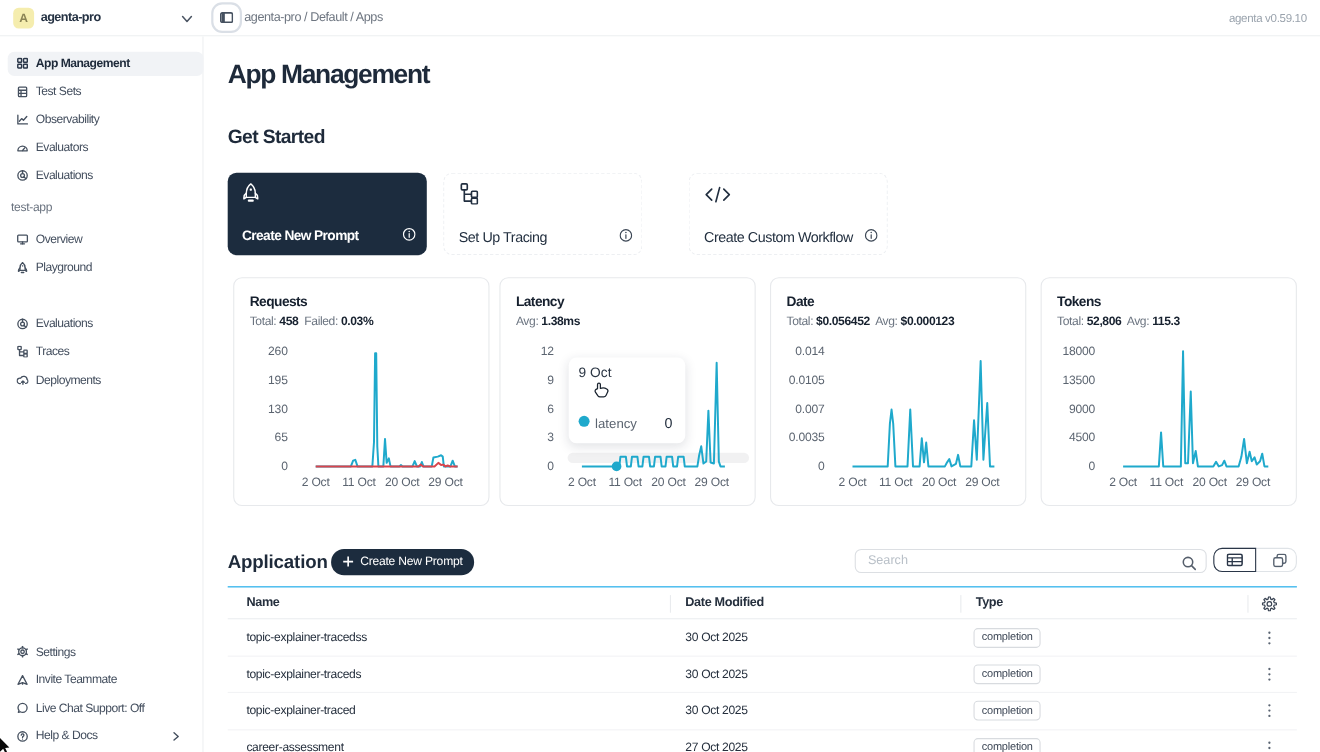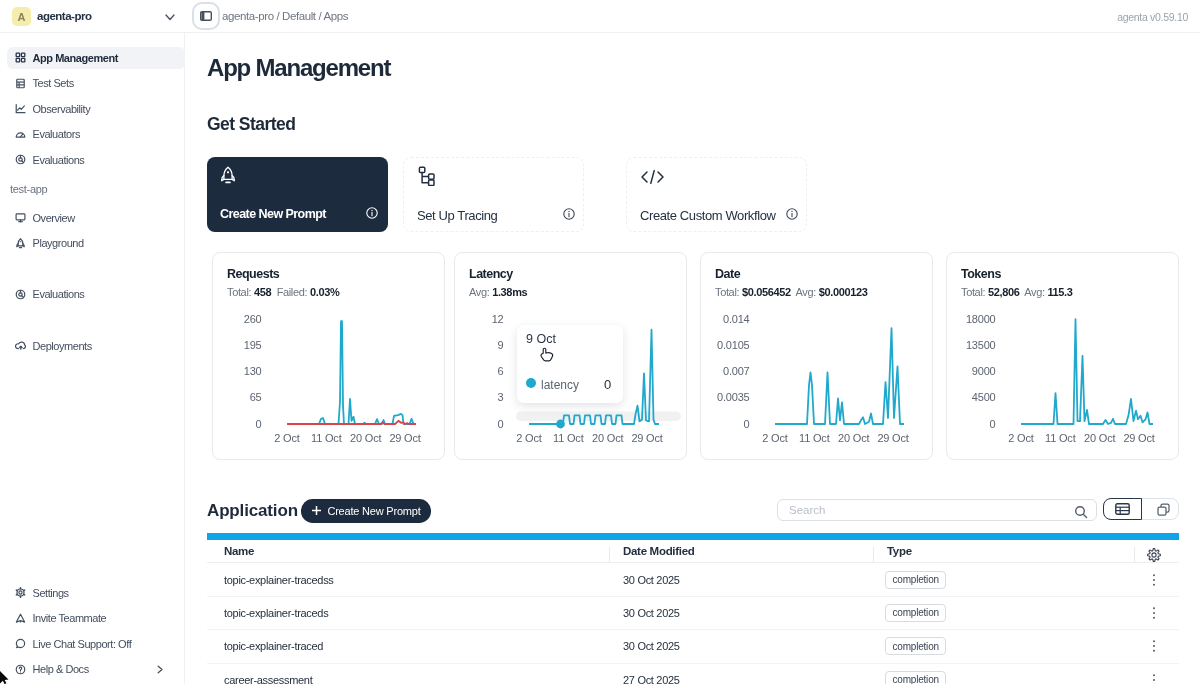--- a/index.html
+++ b/index.html
@@ -39,21 +39,21 @@
 
 .apph { position:absolute; left:207px; top:501px; font-size:17px; font-weight:bold; color:#1e2a3a; letter-spacing:-0.15px;text-align:center; }
 .newbtn { position:absolute; left:301px; top:499px; width:130px; height:23.5px; border-radius:11.75px; background:#1c2c3e; color:#fff; font-size:11px; letter-spacing:-0.2px; display:flex; align-items:center; justify-content:center; gap:5px; }
 .search { position:absolute; left:777px; top:499px; width:320px; height:22px; border:1px solid #dcdfe3; border-radius:6px; background:#fff; }
 .search span { position:absolute; left:11px; top:4px; font-size:11.5px; color:#b9c0c8; }
 .search svg { position:absolute; right:8px; top:4.5px; }
 .segment { position:absolute; left:1103px; top:497.5px; width:76px; height:22.5px; border:1px solid #dfe3e7; border-radius:8px; background:#fff; }
 .seg-l { position:absolute; left:-1px; top:-1px; width:39px; height:22.5px; border:1.4px solid #2a3648; border-radius:8px 0 0 8px; background:#fff; display:flex; align-items:center; justify-content:center; }
 .seg-r { position:absolute; right:8px; top:4.5px; }
 
-.thead { position:absolute; left:207px; top:533px; width:972px; height:30px; border-top:7px solid #0ea5e9; border-bottom:1px solid #eceef0; font-size:11.5px; font-weight:bold; color:#252f3d; letter-spacing:-0.3px; }
+.thead { position:absolute; left:207px; top:533px; width:972px; height:30px; border-top:1px solid #0ea5e9; border-bottom:1px solid #eceef0; font-size:11.5px; font-weight:bold; color:#252f3d; letter-spacing:-0.3px; }
 .trow { position:absolute; left:207px; width:972px; height:33.4px; border-bottom:1px solid #f2f3f5; font-size:11px; color:#252f3d; letter-spacing:-0.3px; }
 .cell { position:absolute; top:50%; transform:translateY(-50%); white-space:nowrap; }
 .vsep { position:absolute; top:7px; width:1px; height:16px; background:#e9ebee; }
 .pill { position:absolute; left:678px; top:50%; transform:translateY(-50%); border:1px solid #d8dbdf; border-radius:4px; font-size:10px; color:#3b4554; padding:2.5px 6.5px; background:#fff; letter-spacing:-0.2px; }
 .dots { position:absolute; left:945px; top:50%; transform:translateY(-50%); }
 </style>
 </head>
 <body>
 
 <div class="topbar">
@@ -111,20 +111,26 @@
         <path d="M11.5,8.2 C12.7,9 13.4,10.3 13.4,11.8 L13.4,12.6 L11.5,11.4"></path>
         <line x1="6.5" y1="14" x2="9.5" y2="14" stroke-width="2"></line>
         <rect x="7.2" y="4.6" width="1.7" height="1.7" rx="0.4" fill="#45505f" stroke="none"></rect>
       </svg>Playground</div>
   <div class="sitem" style="top:250px;"><svg width="11" height="11" viewBox="0 0 16 16" fill="none" stroke="#45505f" stroke-width="1.75" stroke-linecap="round">
         <circle cx="8" cy="8" r="6.2"></circle>
         <circle cx="8" cy="8" r="2.5"></circle>
         <line x1="8" y1="1.8" x2="8" y2="5.5"></line>
         <line x1="12.4" y1="12.4" x2="9.8" y2="9.8"></line>
       </svg>Evaluations</div>
+  <div class="sitem" style="top:275.5px;"><svg width="11" height="11" viewBox="0 0 16 16" fill="none" stroke="#45505f" stroke-width="1.75" stroke-linejoin="round">
+        <rect x="1.8" y="1.2" width="4.4" height="4.4" rx="0.8"></rect>
+        <path d="M4,5.6 L4,13.4 L9.7,13.4 M4,8.5 L9.7,8.5" fill="none"></path>
+        <rect x="9.7" y="6.3" width="4.4" height="4.4" rx="0.8"></rect>
+        <rect x="9.7" y="11.2" width="4.4" height="4.4" rx="0.8"></rect>
+      </svg>Traces</div>
   <div class="sitem" style="top:301.5px;"><svg width="11" height="11" viewBox="0 0 16 16" fill="none" stroke="#45505f" stroke-width="1.75" stroke-linecap="round" stroke-linejoin="round">
         <path d="M5,12.6 A3.6,3.6 0 1 1 5.4,5.6 A4.6,4.6 0 0 1 14.1,7.4 A2.8,2.8 0 0 1 12.1,12.4"></path>
         <path d="M8.5,13.6 L8.5,9.2 M6.7,10.9 L8.5,9.1 L10.3,10.9"></path>
       </svg>Deployments</div>
   <div class="sitem" style="top:548.5px;"><svg width="11" height="11" viewBox="0 0 16 16" fill="none" stroke="#45505f" stroke-width="1.75" stroke-linecap="round">
         <circle cx="8" cy="8" r="2.3"></circle>
         <circle cx="8" cy="8" r="5.1"></circle>
         <g stroke-width="2.1">
           <line x1="8" y1="1" x2="8" y2="2.6"></line>
           <line x1="8" y1="13.4" x2="8" y2="15"></line>

